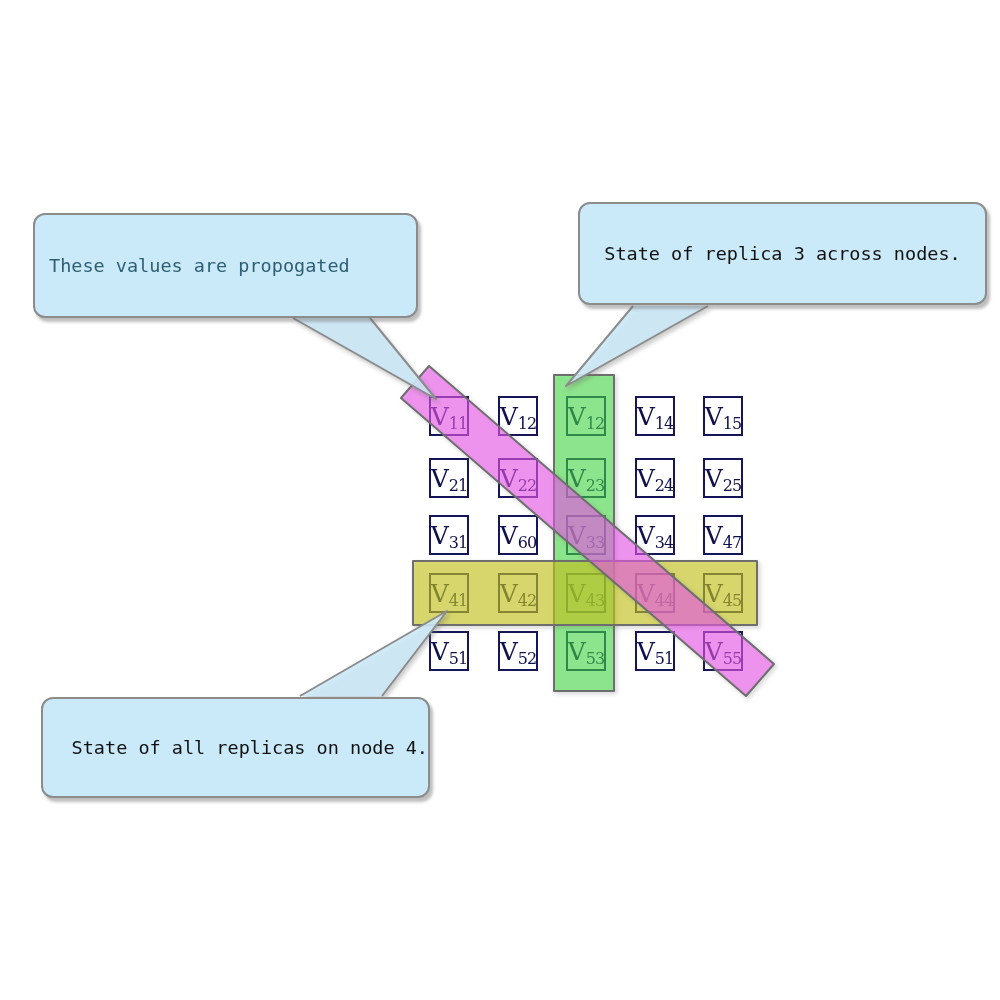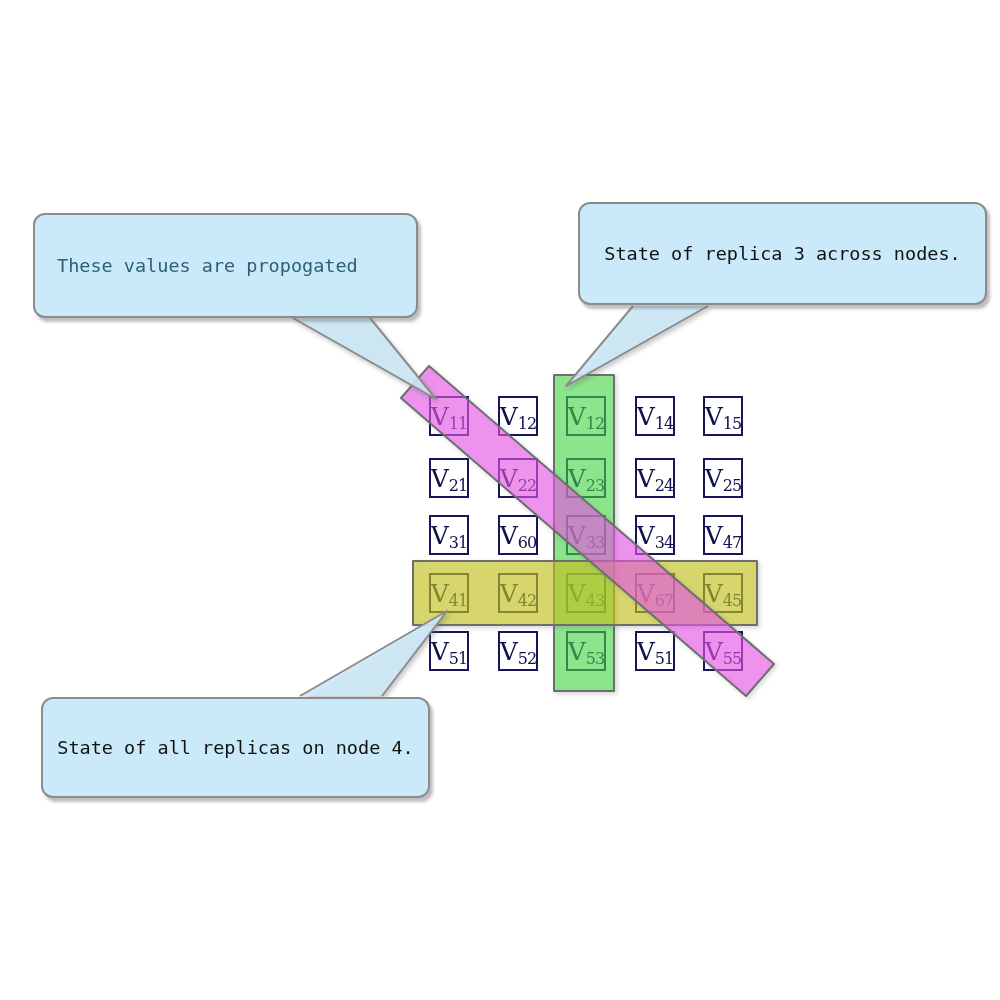--- a/index.html
+++ b/index.html
@@ -22,24 +22,24 @@
         filter:drop-shadow(2px 2px 2px rgba(110,110,110,0.35));}
   .tail{fill:rgba(205,234,250,0.88);stroke:#8c8c8c;stroke-width:2;stroke-linejoin:round;
         filter:drop-shadow(2px 3px 2px rgba(110,110,110,0.4));}
 
   
   .callout{position:absolute;box-sizing:border-box;z-index:3;
            background:#cbeaf9;border:2px solid #8c8c8c;border-radius:12px;
            box-shadow:3px 4px 3px rgba(110,110,110,0.45);
            display:flex;flex-direction:column;justify-content:center;
            font-size:18.5px;line-height:26px;color:#111111;}
-  .callout-1{left:33px;top:213px;width:385px;height:105px;padding-left:22px;
+  .callout-1{left:33px;top:213px;width:385px;height:105px;padding-left:14px;
              color:#2e5f73;text-align:left;}
   .callout-2{left:578px;top:202px;width:409px;height:103px;text-align:center;}
-  .callout-3{left:41px;top:697px;width:389px;height:101px;text-align:center;}
+  .callout-3{left:41px;top:697px;width:389px;height:101px;text-align:center;align-items:flex-end;}
 </style>
 </head>
 <body>
 
 <div id="canvas">
 
   <div class="cell r0 c0">
       <span class="sym">V</span>
       <span class="sub">11</span>
     </div>
@@ -109,21 +109,21 @@
   <div class="cell r3 c1">
       <span class="sym">V</span>
       <span class="sub">42</span>
     </div>
   <div class="cell r3 c2">
       <span class="sym">V</span>
       <span class="sub">43</span>
     </div>
   <div class="cell r3 c3">
       <span class="sym">V</span>
-      <span class="sub">67</span>
+      <span class="sub">44</span>
     </div>
   <div class="cell r3 c4">
       <span class="sym">V</span>
       <span class="sub">45</span>
     </div>
 
   <div class="cell r4 c0">
       <span class="sym">V</span>
       <span class="sub">51</span>
     </div>

